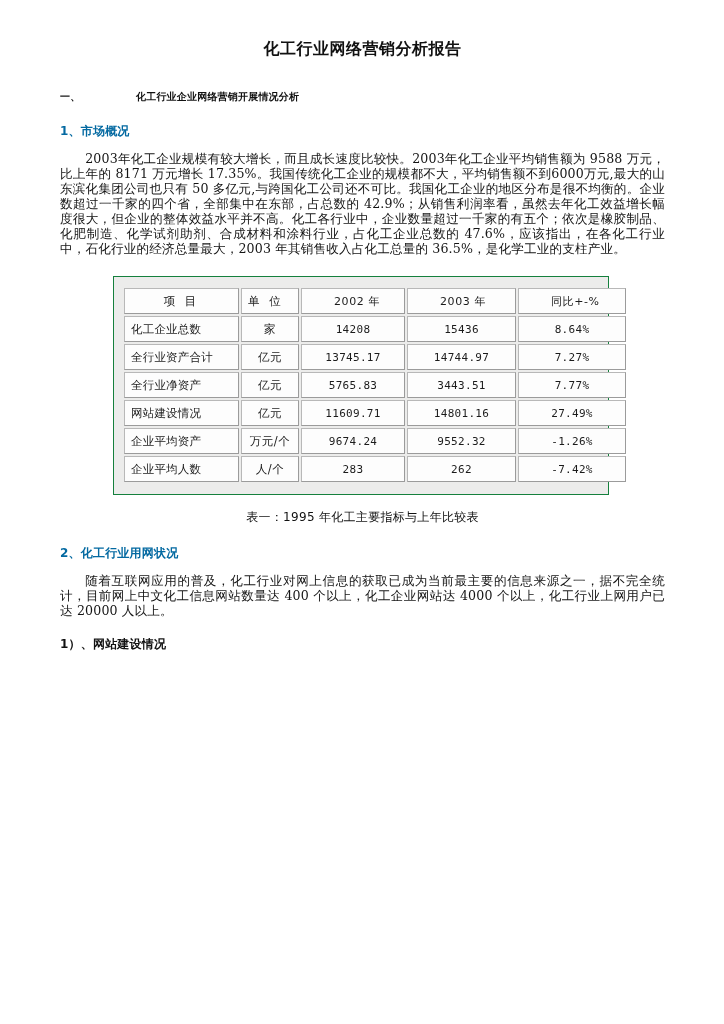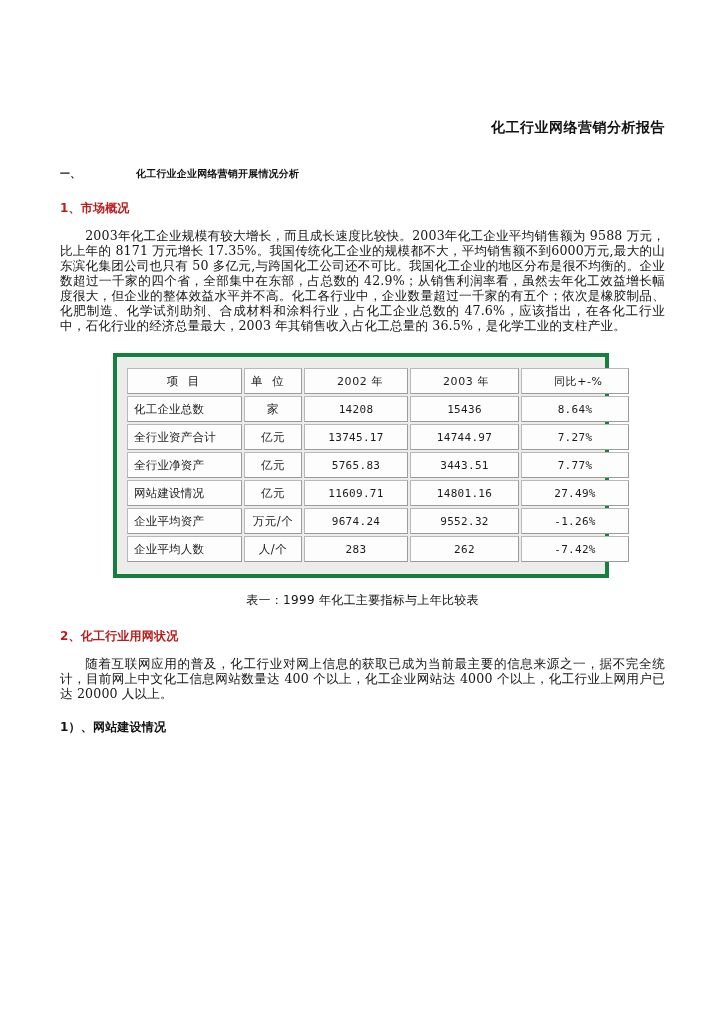--- a/index.html
+++ b/index.html
@@ -25,27 +25,27 @@
   }
   .content {
     position: absolute;
     left: 60px;
     top: 0;
     width: 605px;
   }
 
   
   .doc-title {
-    text-align: right;
-    font-family: "DejaVu Sans", "Liberation Sans", sans-serif;
-    font-size: 14px;
+    text-align: center;
+    font-family: "DejaVu Sans", "Liberation Sans", sans-serif;
+    font-size: 16px;
     font-weight: bold;
     letter-spacing: 0.5px;
     margin: 0;
-    padding-top: 119px;
+    padding-top: 39px;
     color: #111;
   }
 
   
   .h-level1 {
     font-family: "DejaVu Sans", "Liberation Sans", sans-serif;
     font-size: 10px;
     font-weight: bold;
     margin: 0;
     padding-top: 30px;
@@ -56,21 +56,21 @@
     display: inline-block;
     width: 76px;
   }
   .h-level2 {
     font-family: "DejaVu Sans", "Liberation Sans", sans-serif;
     font-size: 12px;
     font-weight: bold;
     margin: 0;
     padding-top: 19px;
     letter-spacing: 0.2px;
-    color: #b91c1c;
+    color: #0369a1;
   }
   .h-level3 {
     font-family: "DejaVu Sans", "Liberation Sans", sans-serif;
     font-size: 12px;
     font-weight: bold;
     margin: 0;
     padding-top: 18px;
     letter-spacing: 0.2px;
     color: #111;
   }
@@ -90,21 +90,21 @@
   }
 
   
   .table-block {
     margin-top: 20px;
     width: 496px;
     margin-left: 53px;
     background: #ececeb;
     padding: 9px 8px 10px 8px;
     box-sizing: border-box;
-    border: 4px solid #15803d;
+    border: 1px solid #15803d;
   }
   table.data-table {
     border-collapse: separate;
     border-spacing: 2px;
     width: 100%;
     table-layout: fixed;
     font-family: "DejaVu Sans", "Liberation Sans", sans-serif;
   }
   table.data-table td {
     background: #fdfdfd;
@@ -237,21 +237,21 @@
             <td class="c-item">企业平均人数</td>
             <td class="c-unit">人/个</td>
             <td class="c-num">283</td>
             <td class="c-num">262</td>
             <td class="c-num">-7.42%</td>
           </tr>
         </tbody>
       </table>
     </div>
 
-    <div class="table-caption">表一：1999 年化工主要指标与上年比较表</div>
+    <div class="table-caption">表一：1995 年化工主要指标与上年比较表</div>
 
     <div class="h-level2">2、化工行业用网状况</div>
 
     <p class="para">随着互联网应用的普及，化工行业对网上信息的获取已成为当前最主要的信息来源之一，据不完全统计，目前网上中文化工信息网站数量达 400 个以上，化工企业网站达 4000 个以上，化工行业上网用户已达 20000 人以上。</p>
 
     <div class="h-level3">1）、网站建设情况</div>
 
   </div>
 </div>
 

